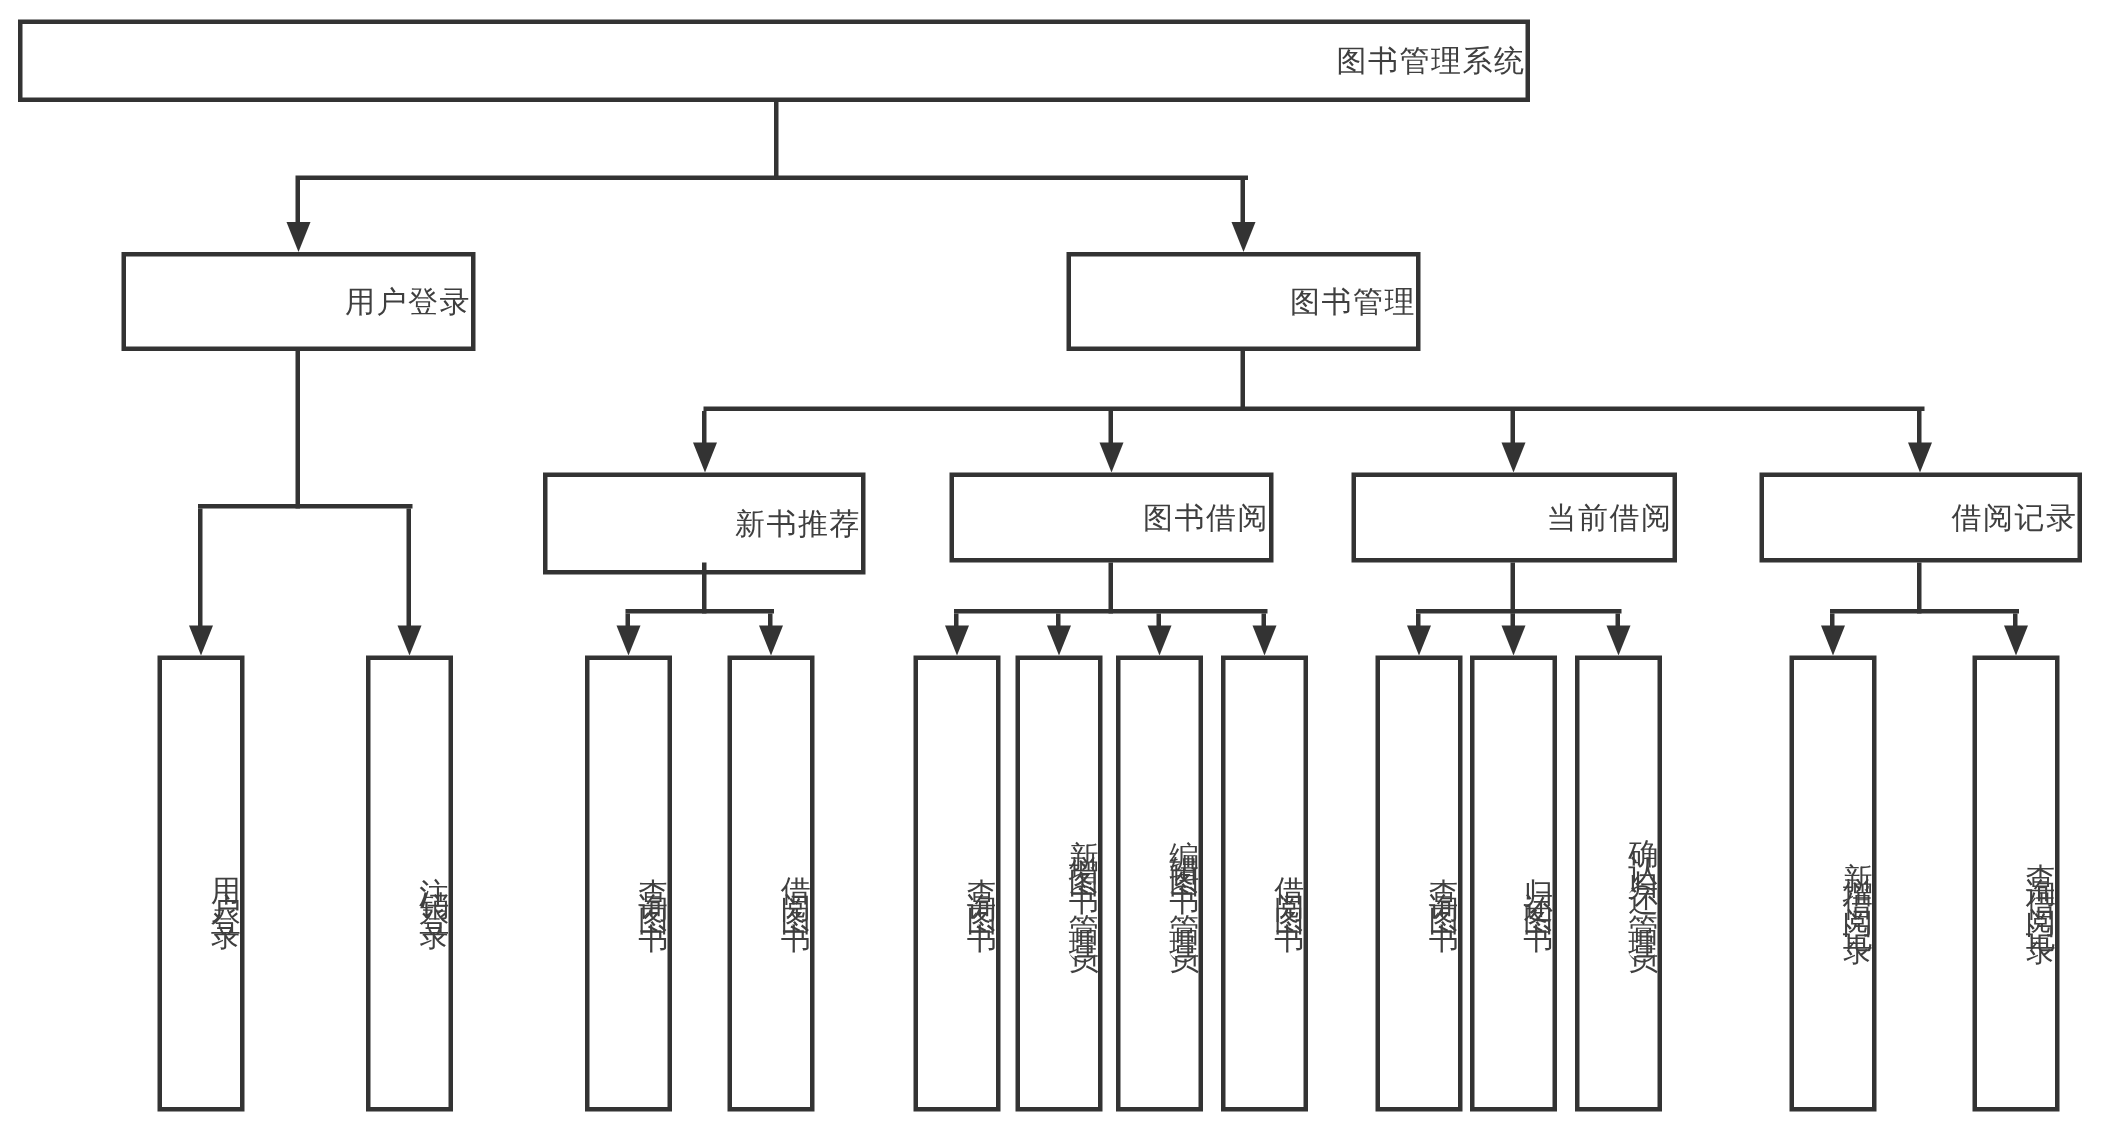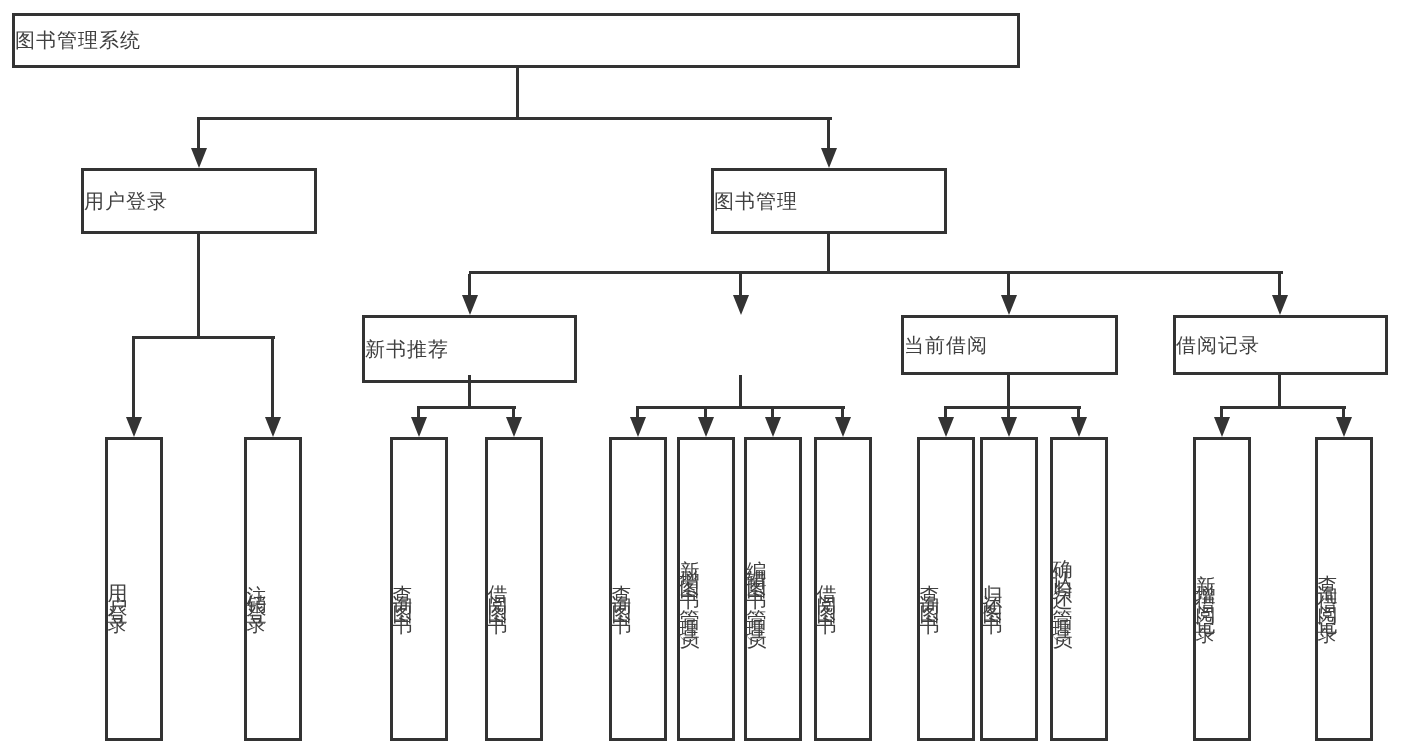--- a/index.html
+++ b/index.html
@@ -9,21 +9,21 @@
     --watermark:#c9c9c9;
   }
   html,body{margin:0;padding:0;background:var(--background);}
   .stage{
     position:relative;width:1405px;height:747px;background:var(--background);
     font-family:"Liberation Sans","DejaVu Sans",sans-serif;color:var(--text);
     overflow:hidden;
   }
   .box{
     position:absolute;box-sizing:border-box;border:3px solid var(--line);
-    background:var(--background);display:flex;align-items:center;justify-content:flex-start;
+    background:var(--background);display:flex;align-items:center;justify-content:flex-end;
     font-size:20px;letter-spacing:1px;color:var(--text);
   }
   .leaf .vtext{
     writing-mode:vertical-rl;text-orientation:upright;
     font-size:20px;letter-spacing:10px;line-height:1;
   }
   .hline{position:absolute;height:3px;background:var(--line);}
   .vline{position:absolute;width:3px;background:var(--line);}
   .arrow{
     position:absolute;width:0;height:0;
@@ -71,20 +71,23 @@
   <div class="arrow" style="left:462px;top:295px;"></div>
   <div class="vline" style="left:739px;top:274px;height:23px;"></div>
   <div class="arrow" style="left:733px;top:295px;"></div>
   <div class="vline" style="left:1007px;top:274px;height:23px;"></div>
   <div class="arrow" style="left:1001px;top:295px;"></div>
   <div class="vline" style="left:1278px;top:274px;height:23px;"></div>
   <div class="arrow" style="left:1272px;top:295px;"></div>
 
   <div class="box" style="left:362px;top:315px;width:215px;height:68px;">
     <span>新书推荐</span>
+  </div>
+  <div class="box" style="left:633px;top:315px;width:216px;height:60px;">
+    <span>图书借阅</span>
   </div>
   <div class="box" style="left:1173px;top:315px;width:215px;height:60px;">
     <span>借阅记录</span>
   </div>
   <div class="box" style="left:901px;top:315px;width:217px;height:60px;">
     <span>当前借阅</span>
   </div>
 
   <div class="vline" style="left:468px;top:375px;height:34px;"></div>
   <div class="hline" style="left:417px;top:406px;width:99px;"></div>

